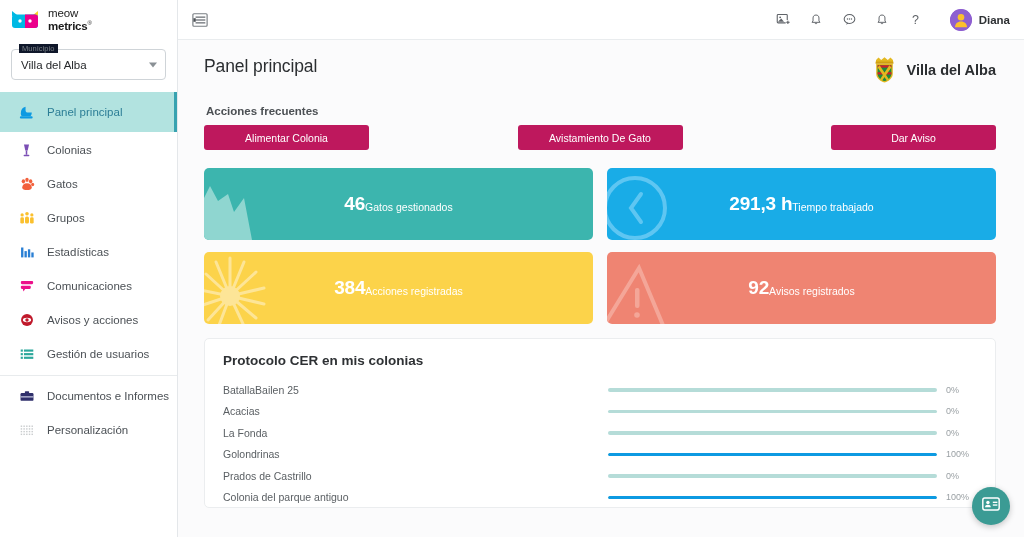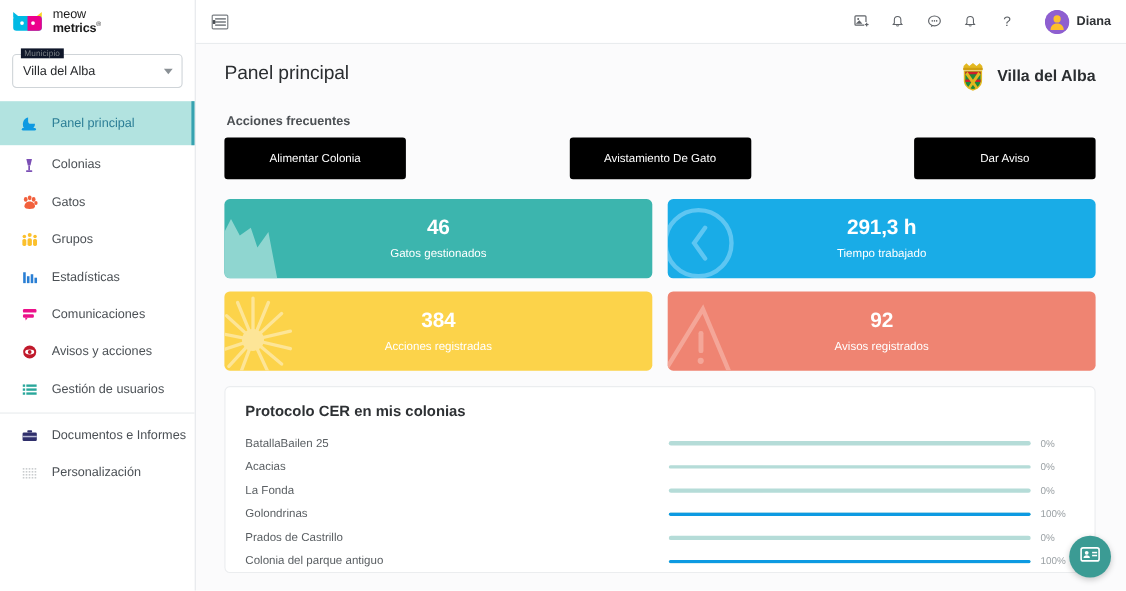--- a/index.html
+++ b/index.html
@@ -113,34 +113,34 @@
   .content { flex: 1 1 auto; padding: 16px 28px 0 26px; overflow: hidden; }
   .page-head { display: flex; align-items: flex-start; justify-content: space-between; }
   .page-title { font-size: 17.5px; font-weight: 400; color: #2b2e31; letter-spacing: -.1px; }
   .muni-badge { display: flex; align-items: center; gap: 10px; }
   .crest { width: 25px; height: 27px; flex: 0 0 25px; }
   .muni-badge-name { font-size: 14.5px; font-weight: 700; color: #2b2e31; }
 
   .section-label { font-size: 11.5px; font-weight: 700; color: #4c5054; margin: 22px 0 8px 2px; }
   .actions-row { display: flex; gap: 0; justify-content: space-between; }
   .act-btn {
-    width: 165px; height: 38px;
-    background: #000000;
+    width: 165px; height: 25px;
+    background: #be185d;
     color: #ffffff;
     border: none; border-radius: 3px;
     font-size: 10.5px;
     font-family: "Liberation Sans", sans-serif;
     cursor: pointer;
   }
 
   .cards { display: grid; grid-template-columns: 1fr 1fr; gap: 12px 14px; margin-top: 18px; }
   .card {
     height: 72px; border-radius: 5px;
     position: relative; overflow: hidden;
-    display: flex; flex-direction: column;
+    display: flex; flex-direction: row;
     align-items: center; justify-content: center;
     color: #ffffff;
   }
   .card-val { font-size: 19px; font-weight: 700; letter-spacing: -.2px; position: relative; z-index: 2; }
   .card-lbl { font-size: 10.5px; margin-top: 6px; position: relative; z-index: 2; }
   .card-deco { position: absolute; left: 0; top: 0; height: 100%; width: 120px; z-index: 1; }
   .c-teal { background: #3cb5ae; }
   .c-blue { background: #19ace7; }
   .c-yellow { background: #fcd34a; }
   .c-salmon { background: #ef8472; }

